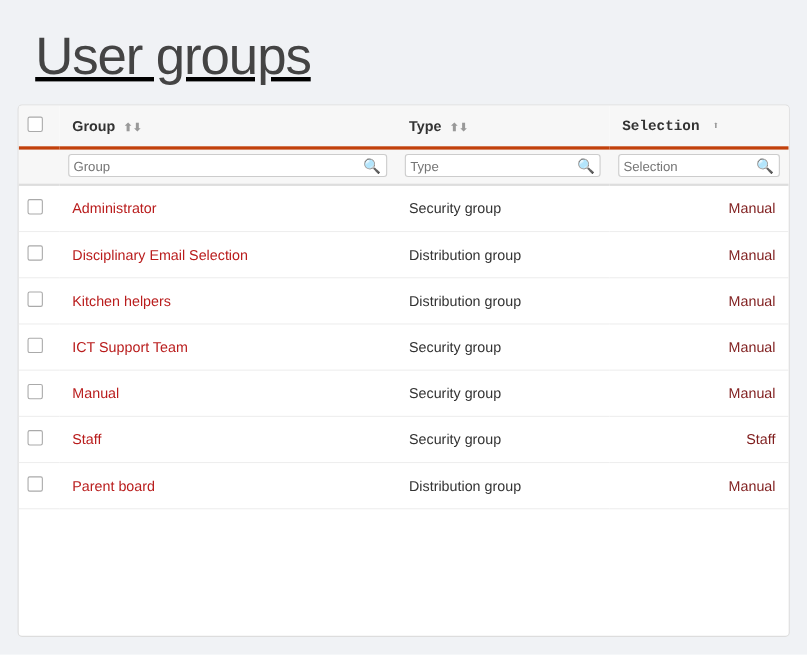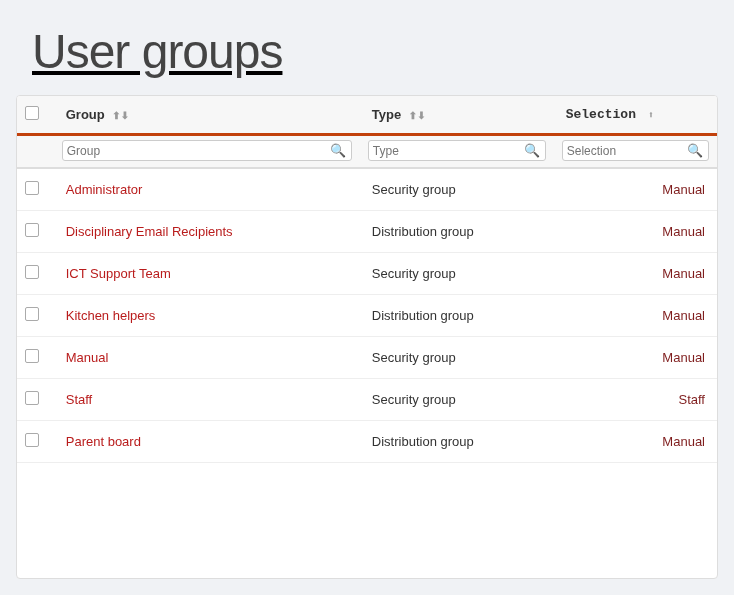--- a/index.html
+++ b/index.html
@@ -242,43 +242,43 @@
         <a href="#">Administrator</a>
       </td>
       <td>Security group</td>
       <td class="col-selection">Manual</td>
     </tr>
             <tr>
       <td class="col-check">
         <span class="checkbox"></span>
       </td>
       <td class="col-group">
-        <a href="#">Disciplinary Email Recipients</a>
+        <a href="#">Disciplinary Email Selection</a>
       </td>
       <td>Distribution group</td>
       <td class="col-selection">Manual</td>
     </tr>
             <tr>
       <td class="col-check">
         <span class="checkbox"></span>
       </td>
       <td class="col-group">
+        <a href="#">Kitchen helpers</a>
+      </td>
+      <td>Distribution group</td>
+      <td class="col-selection">Manual</td>
+    </tr>
+            <tr>
+      <td class="col-check">
+        <span class="checkbox"></span>
+      </td>
+      <td class="col-group">
         <a href="#">ICT Support Team</a>
       </td>
       <td>Security group</td>
-      <td class="col-selection">Manual</td>
-    </tr>
-            <tr>
-      <td class="col-check">
-        <span class="checkbox"></span>
-      </td>
-      <td class="col-group">
-        <a href="#">Kitchen helpers</a>
-      </td>
-      <td>Distribution group</td>
       <td class="col-selection">Manual</td>
     </tr>
             <tr>
       <td class="col-check">
         <span class="checkbox"></span>
       </td>
       <td class="col-group">
         <a href="#">Manual</a>
       </td>
       <td>Security group</td>

